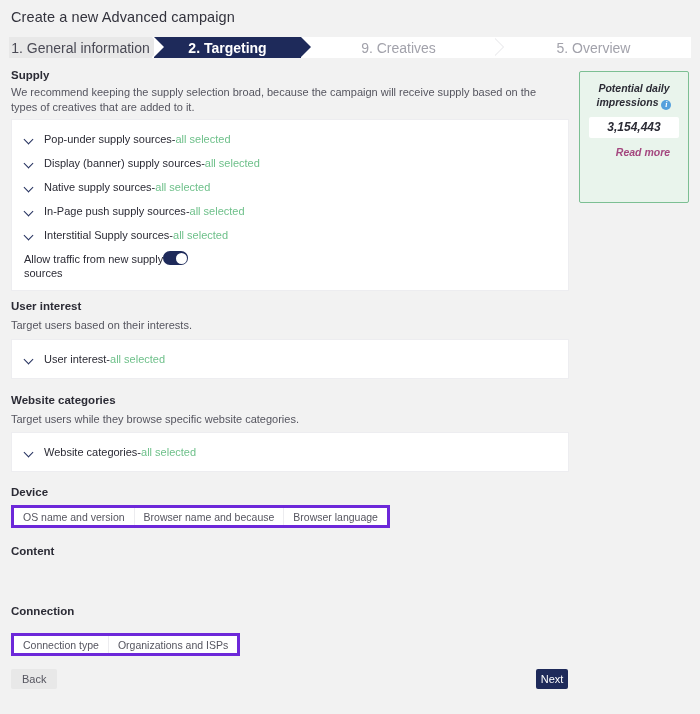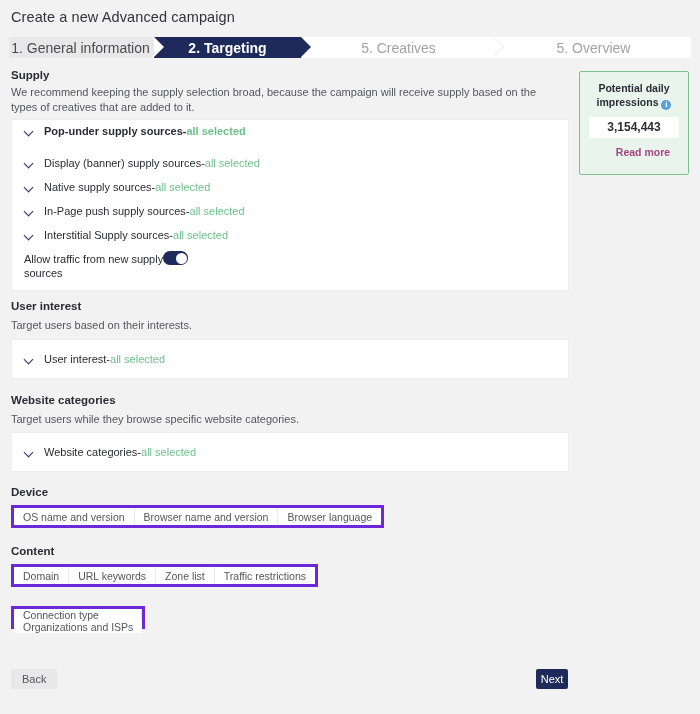--- a/index.html
+++ b/index.html
@@ -197,25 +197,26 @@
     border-right: 1px solid #ececef;
     background: #ffffff;
     white-space: nowrap;
   }
   .chip:last-child { border-right: none; }
 
   
   .side-card {
     position: absolute;
     left: 579px; top: 71px;
-    width: 110px; height: 104px;
+    width: 110px; height: 132px;
     background: #e9f4ec;
     border: 1.5px solid #7cbf93;
     border-radius: 2px;
     text-align: center;
+    font-style: italic;
   }
   .side-title {
     margin-top: 9px;
     font-size: 10.5px;
     font-weight: bold;
     color: #2b2b35;
     line-height: 14px;
     padding: 0 6px;
   }
   .info-icon {
@@ -287,33 +288,33 @@
   <div class="page-title">Create a new Advanced campaign</div>
 
   <div class="stepper">
     <div class="step step-1">
       <span class="lbl">1. General information</span>
     </div>
     <div class="step step-2">
       <span class="lbl">2. Targeting</span>
     </div>
     <div class="step step-rest">
-      <span class="lbl">5. Creatives</span>
+      <span class="lbl">9. Creatives</span>
     </div>
     <div class="step step-rest sep">
       <span class="lbl">5. Overview</span>
     </div>
   </div>
 
   <div class="sec-title" style="left:11px; top:69px;">Supply</div>
   <div class="sec-desc" style="left:11px; top:85px; width:545px;">We recommend keeping the supply selection broad, because the campaign will receive supply based on the types of creatives that are added to it.</div>
 
   <div class="card" style="left:11px; top:119px; width:558px; height:172px;"></div>
 
-  <div class="acc-row" style="left:24px; top:125px;font-weight:bold;">
+  <div class="acc-row" style="left:24px; top:133px;">
     <span class="chev"></span>
     <span>Pop-under supply sources</span>
     <span class="dash"> - </span>
     <span class="all-sel">all selected</span>
   </div>
 
   <div class="acc-row" style="left:24px; top:157px;text-align:right;">
     <span class="chev"></span>
     <span>Display (banner) supply sources</span>
     <span class="dash"> - </span>
@@ -362,34 +363,28 @@
   <div class="acc-row" style="left:24px; top:446px;">
     <span class="chev"></span>
     <span>Website categories</span>
     <span class="dash"> - </span>
     <span class="all-sel">all selected</span>
   </div>
 
   <div class="sec-title" style="left:11px; top:486px;">Device</div>
   <div class="chips" style="left:11px; top:505px;">
     <div class="chip">OS name and version</div>
-    <div class="chip">Browser name and version</div>
+    <div class="chip">Browser name and because</div>
     <div class="chip">Browser language</div>
   </div>
 
   <div class="sec-title" style="left:11px; top:545px;">Content</div>
-  <div class="chips" style="left:11px; top:564px;">
-    <div class="chip">Domain</div>
-    <div class="chip">URL keywords</div>
-    <div class="chip">Zone list</div>
-    <div class="chip">Traffic restrictions</div>
-  </div>
 
   <div class="sec-title" style="left:11px; top:605px;">Connection</div>
-  <div class="chips" style="left:11px; top:606px;flex-direction:column;">
+  <div class="chips" style="left:11px; top:633px;">
     <div class="chip">Connection type</div>
     <div class="chip">Organizations and ISPs</div>
   </div>
 
   <div class="side-card">
     <div class="side-title">
       <span>Potential daily impressions</span>
       <span class="info-icon">i</span>
     </div>
     <div class="side-value">3,154,443</div>

